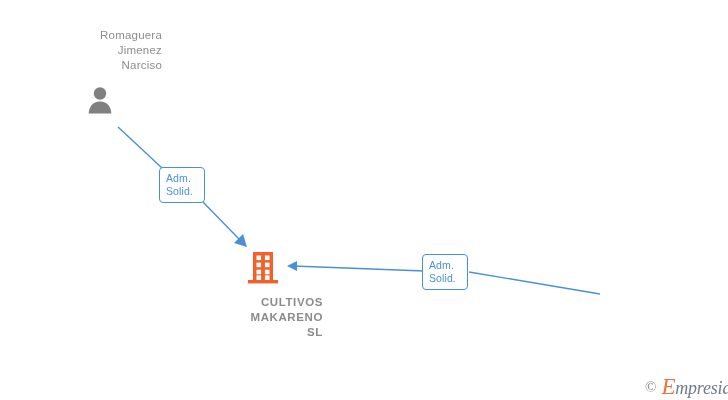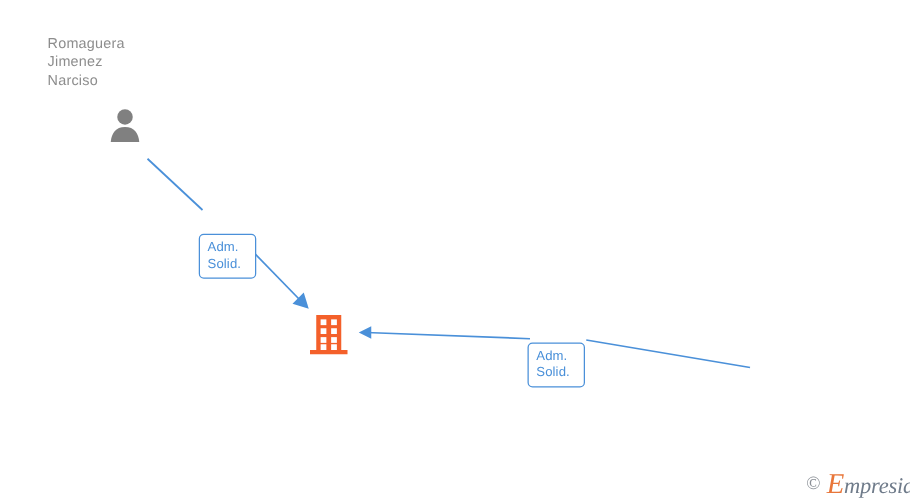--- a/index.html
+++ b/index.html
@@ -17,21 +17,21 @@
   }
   .graph-svg {
     position: absolute;
     left: 0;
     top: 0;
     width: 728px;
     height: 400px;
   }
   .node {
     position: absolute;
-    text-align: left;
+    text-align: right;
   }
   .person-icon svg, .company-icon svg {
     display: block;
     margin: 0 auto;
   }
   .node-label {
     font-size: 11.5px;
     line-height: 15px;
     color: #8d8d8d;
     white-space: pre-line;
@@ -48,21 +48,20 @@
     border: 1px solid #4a90d9;
     border-radius: 4px;
     background: #ffffff;
     color: #4a90d9;
     font-size: 10.5px;
     line-height: 13px;
     padding: 4px 6px 3px 6px;
     text-align: left;
     white-space: pre-line;
     letter-spacing: 0.1px;
-    margin-top: 20px;
   }
   .watermark {
     position: absolute;
     display: flex;
     align-items: center;
     gap: 5px;
   }
   .wm-copy {
     font-family: "Liberation Serif", serif;
     font-size: 15px;
@@ -123,20 +122,23 @@
         <rect x="18.9" y="4.5" width="4.6" height="4.6" fill="#ffffff"></rect>
         <rect x="10.5" y="11.6" width="4.6" height="4.6" fill="#ffffff"></rect>
         <rect x="18.9" y="11.6" width="4.6" height="4.6" fill="#ffffff"></rect>
         <rect x="10.5" y="18.7" width="4.6" height="4.6" fill="#ffffff"></rect>
         <rect x="18.9" y="18.7" width="4.6" height="4.6" fill="#ffffff"></rect>
 
         <rect x="10.5" y="24.4" width="4.6" height="4.6" fill="#ffffff"></rect>
         <rect x="18.9" y="24.4" width="4.6" height="4.6" fill="#ffffff"></rect>
       </svg>
     </div>
+    <div class="node-label company" style="margin-top:8px;">CULTIVOS
+MAKARENO
+SL</div>
   </div>
 
 
   <div class="edge-label" style="left:159px; top:167px; width:46px; height:36px;">Adm.
 Solid.</div>
 
   <div class="edge-label" style="left:422px; top:254px; width:46px; height:36px;">Adm.
 Solid.</div>
 
   <div class="watermark" style="left:645px; top:374px;">

